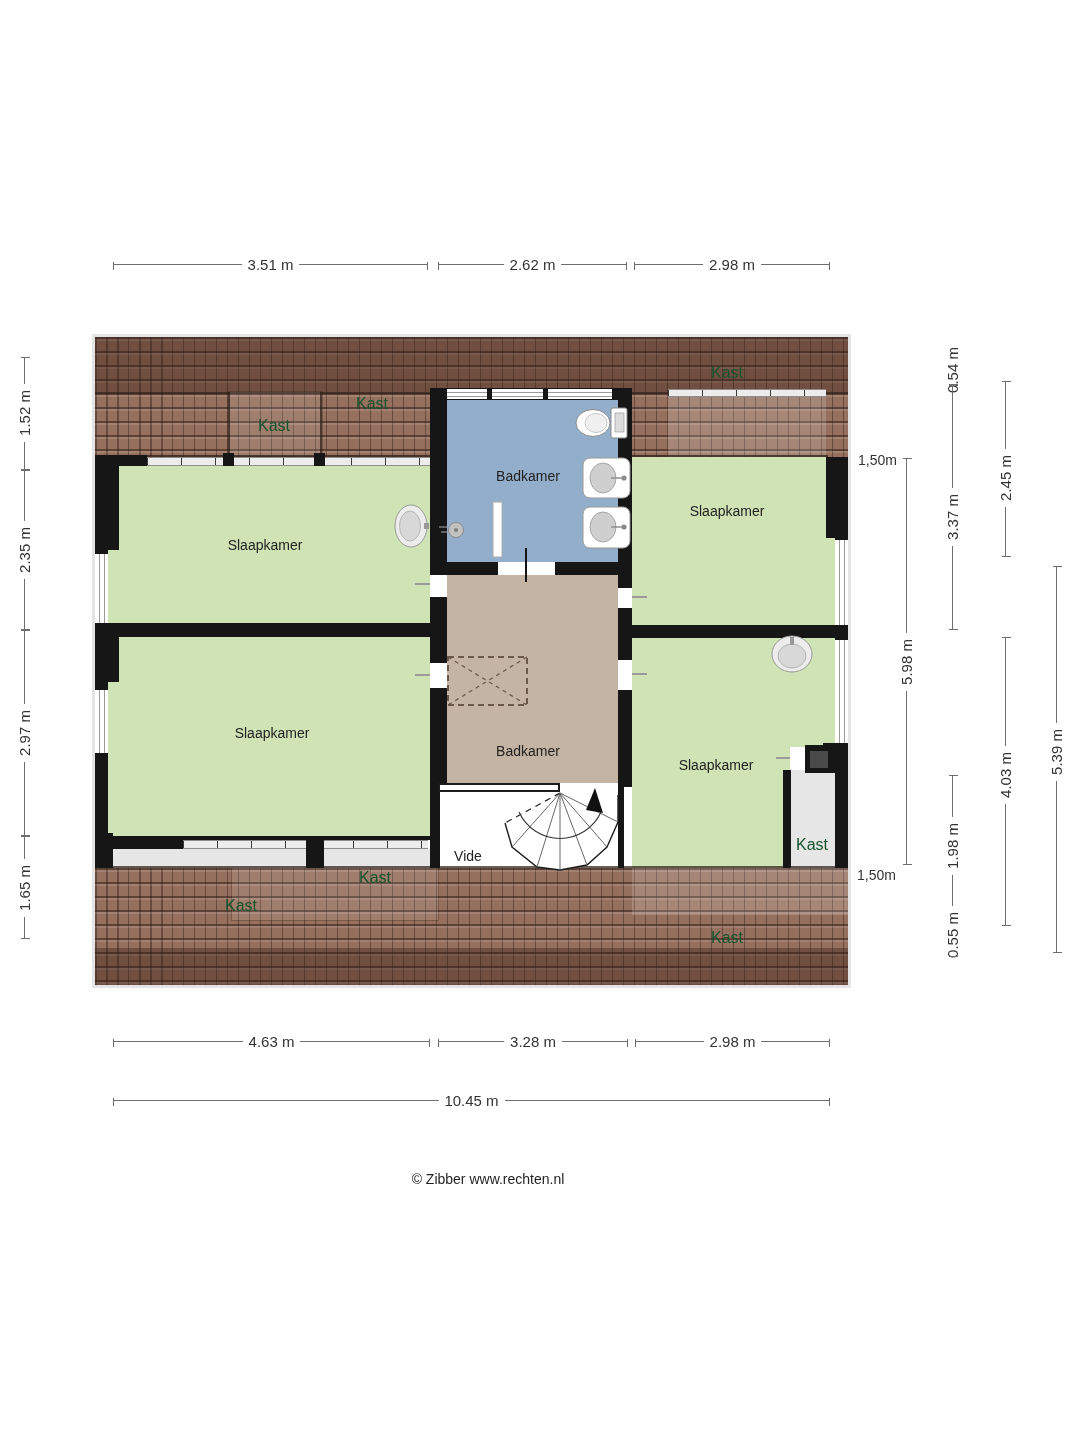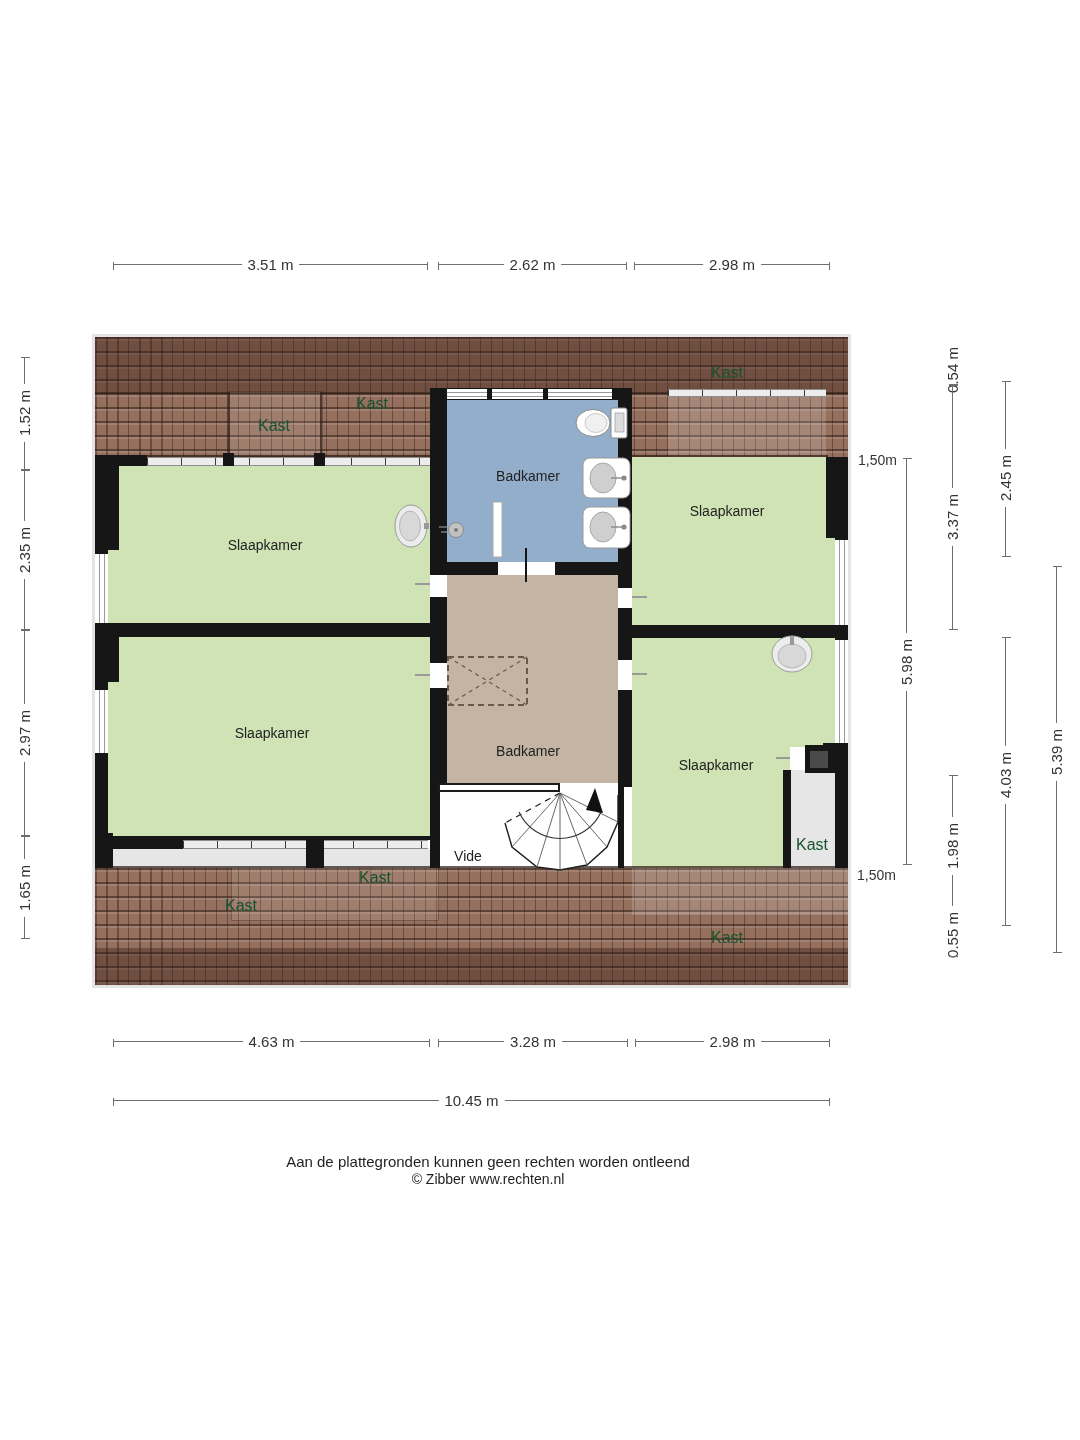--- a/index.html
+++ b/index.html
@@ -287,16 +287,15 @@
     <span class="dlab-r" style="top:97px;">2.45 m</span>
     </div>
   <div class="dim-v" style="left:1005px;top:637px;height:289px;">
     <span class="dlab-r" style="top:138px;">4.03 m</span>
     </div>
 
   <div class="dim-v" style="left:1056px;top:566px;height:387px;">
     <span class="dlab-r" style="top:186px;">5.39 m</span>
     </div>
 
-  <span class="footer" style="left:488px;top:1161px;">Aan de plattegronden kunnen geen rechten worden ontleend</span>
   <span class="footer footer2" style="left:488px;top:1179px;">© Zibber www.rechten.nl</span>
 
 </div>
 
 </body></html>

